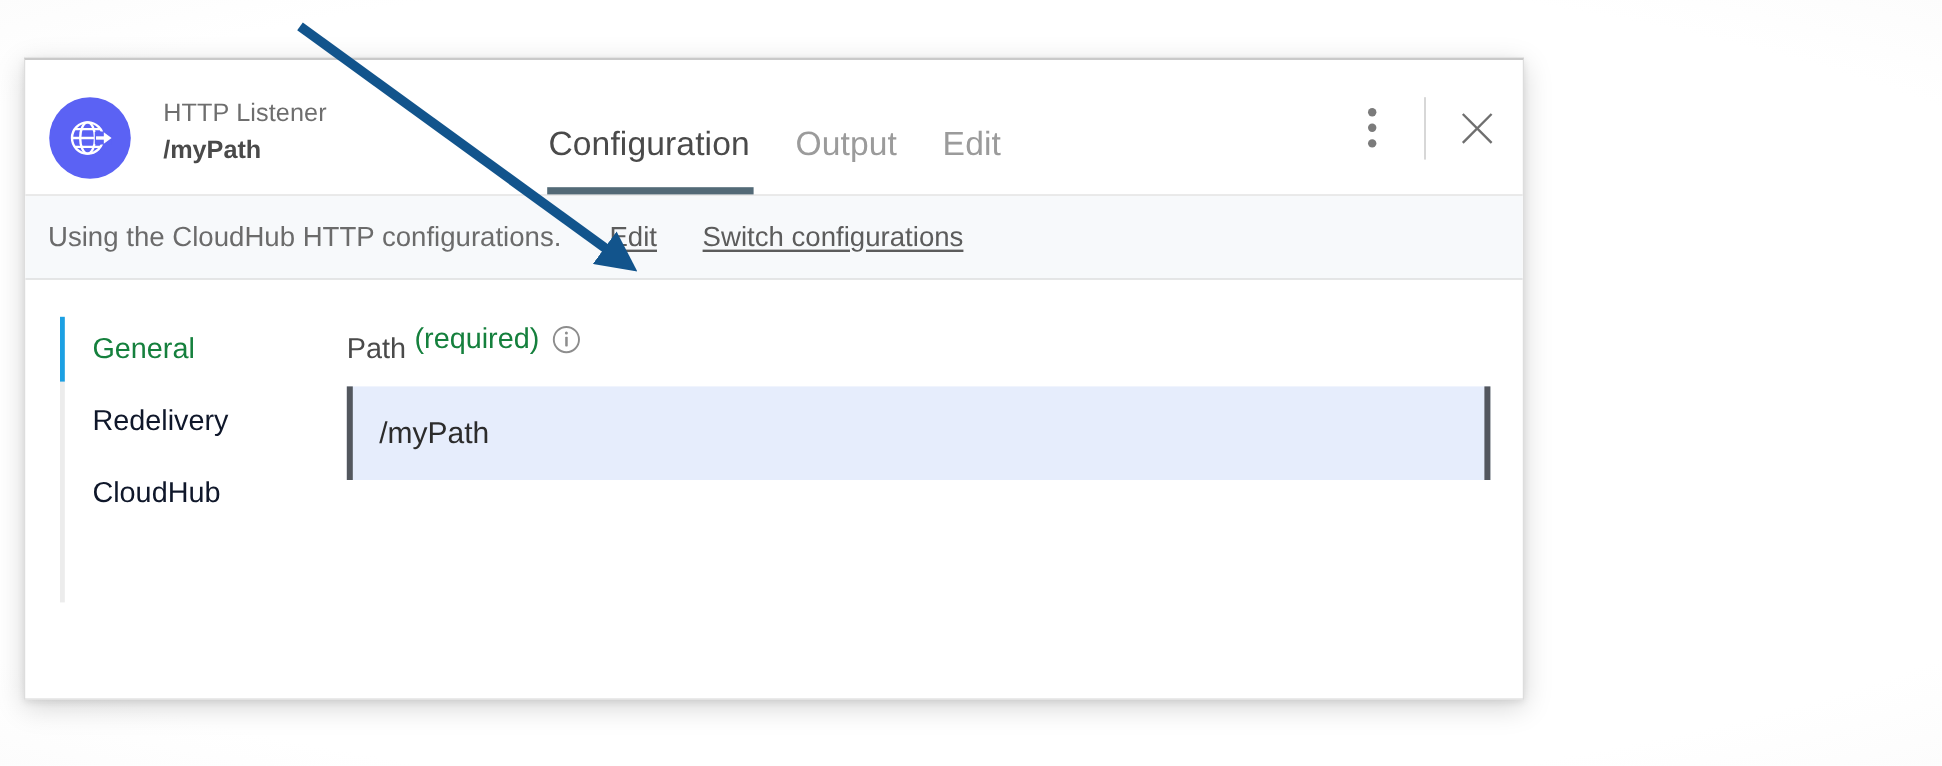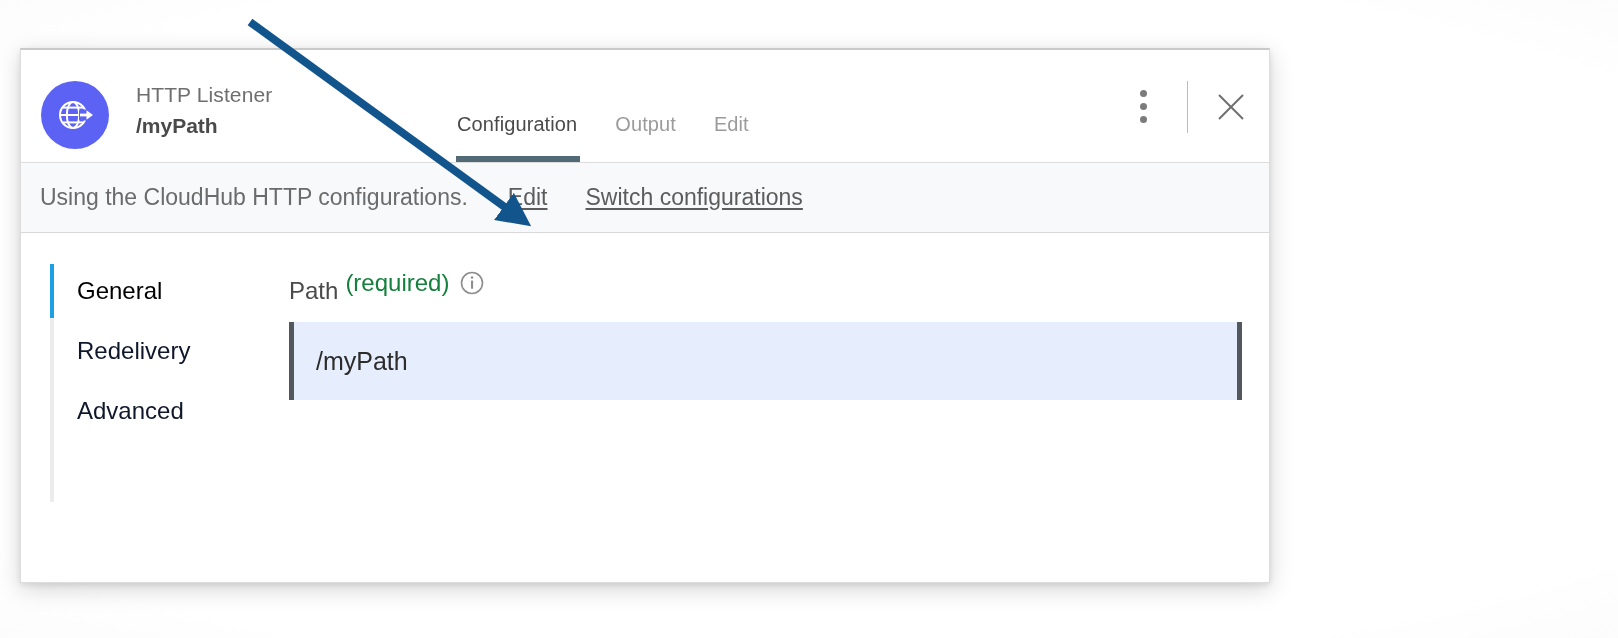--- a/index.html
+++ b/index.html
@@ -89,21 +89,21 @@
   
   .tabs {
     position: absolute;
     left: 436px;
     bottom: 0;
     display: flex;
     align-items: flex-end;
     height: 100%;
   }
   .tab {
-    font-size: 20px;
+    font-size: 28px;
     color: #9b9b9b;
     padding: 0 0 26px 0;
     margin-right: 38px;
     cursor: pointer;
     white-space: nowrap;
     position: relative;
     letter-spacing: 0.1px;
   }
   .tab:last-child { margin-right: 0; }
   .tab.active {
@@ -214,21 +214,21 @@
     position: relative;
     font-size: 24px;
     color: #0f172a;
     padding: 0 0 0 27px;
     height: 60px;
     line-height: 60px;
     cursor: pointer;
     white-space: nowrap;
   }
   .nav-item.active {
-    color: #000000;
+    color: #15803d;
   }
   .nav-item.active::before {
     content: "";
     position: absolute;
     left: 0;
     top: 3px;
     width: 4px;
     height: 54px;
     background: #1ca0e3;
   }
@@ -356,21 +356,21 @@
 
     <nav class="side-nav">
       <div class="side-nav-track"></div>
       <div class="nav-item active">
         <span>General</span>
       </div>
       <div class="nav-item">
         <span>Redelivery</span>
       </div>
       <div class="nav-item">
-        <span>Advanced</span>
+        <span>CloudHub</span>
       </div>
     </nav>
 
     <div class="form-area">
       <div class="field-label-row">
         <span class="field-label">Path</span>
         <span class="field-required">(required)</span>
         <span class="info-icon">
           <svg width="24" height="24" viewBox="0 0 24 24" aria-hidden="true">
             <circle cx="12" cy="12" r="10.5" fill="none" stroke="#8d8d8d" stroke-width="1.6"></circle>

